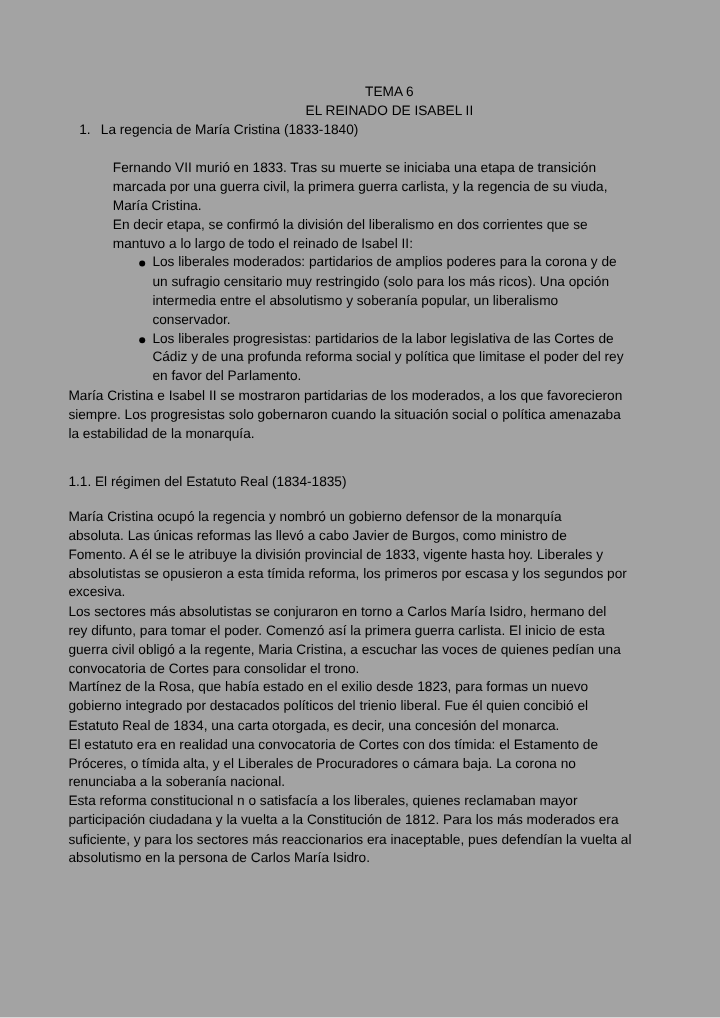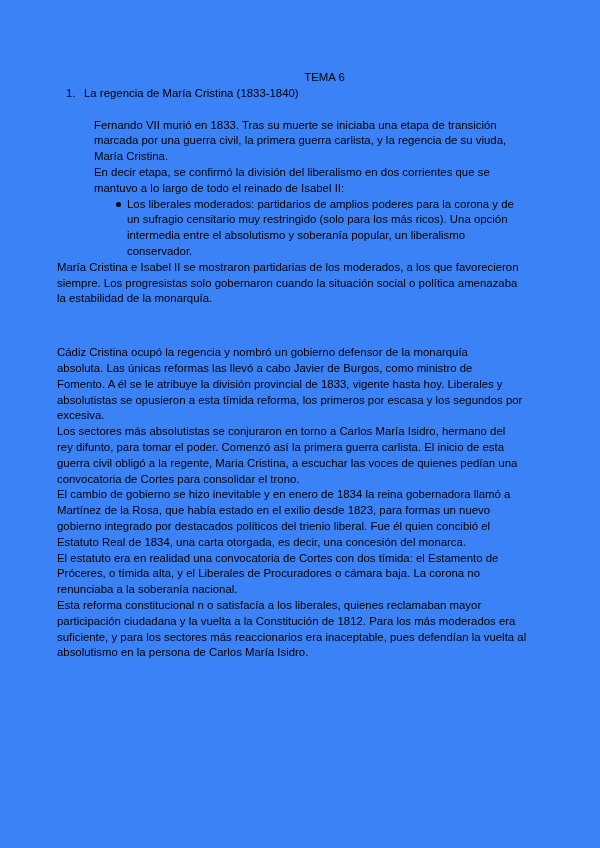--- a/index.html
+++ b/index.html
@@ -4,21 +4,21 @@
 <style>
   html, body {
     margin: 0;
     padding: 0;
     background: #ffffff;
   }
   .page {
     position: relative;
     width: 600px;
     height: 848px;
-    background: #3b82f6;
+    background: #a3a3a3;
     box-sizing: border-box;
     padding: 70px 8px 0 57px;
     font-family: "Liberation Sans", sans-serif;
     font-size: 11.4px;
     line-height: 15.8px;
     color: #000000;
     overflow: hidden;
   }
   .block {
     white-space: pre-wrap;
@@ -51,47 +51,51 @@
     background: #000000;
   }
   b { font-weight: normal; }
   .spacer { width: 100%; }
 </style>
 </head>
 <body>
 
 <div class="page">
     <div class="block center"><span>TEMA 6</span></div>
+    <div class="block center"><span>EL REINADO DE ISABEL II</span></div>
     <div class="block numbered"><span class="num">1.</span><span>La regencia de María Cristina (1833-1840)</span></div>
     <div class="spacer" style="height: 16px;"></div>
     <div class="block para indent"><span>Fernando VII murió en 1833. Tras su muerte se iniciaba una etapa de transición
 marcada por una </span><b>guerra civil,</b><span> la primera guerra carlista, y la </span><b>regencia</b><span> de su viuda,
 María Cristina.</span></div>
     <div class="block para indent"><span>En decir etapa, se confirmó la </span><b>división del liberalismo en dos corrientes</b><span> que se
 mantuvo a lo largo de todo el reinado de Isabel II:</span></div>
     <div class="block bullet"><span class="bullet-dot"></span><span>Los </span><b>liberales moderados:</b><span> partidarios de amplios poderes para la corona y de
 un sufragio censitario muy restringido (solo para los más ricos). Una opción
 intermedia entre el absolutismo y soberanía popular, un liberalismo
 conservador.</span></div>
+    <div class="block bullet"><span class="bullet-dot"></span><span>Los </span><b>liberales progresistas:</b><span> partidarios de la labor legislativa de las Cortes de
+Cádiz y de una profunda reforma social y política que limitase el poder del rey
+en favor del Parlamento.</span></div>
     <div class="block para"><span>María Cristina e Isabel II se mostraron partidarias de los moderados, a los que favorecieron
 siempre. Los progresistas solo gobernaron cuando la situación social o política amenazaba
 la estabilidad de la monarquía.</span></div>
     <div class="spacer" style="height: 25px;"></div>
+    <div class="block heading"><span>1.1. El régimen del Estatuto Real (1834-1835)</span></div>
     <div class="spacer" style="height: 13px;"></div>
-    <div class="block para"><b>Cádiz Cristina ocupó la regencia</b><span> y nombró un gobierno defensor de la monarquía
+    <div class="block para"><b>María Cristina ocupó la regencia</b><span> y nombró un gobierno defensor de la monarquía
 absoluta. Las únicas reformas las llevó a cabo </span><b>Javier de Burgos,</b><span> como ministro de
 Fomento. A él se le atribuye la división provincial de 1833, vigente hasta hoy. Liberales y
 absolutistas se opusieron a esta tímida reforma, los primeros por escasa y los segundos por
 excesiva.</span></div>
     <div class="block para"><span>Los sectores más absolutistas se conjuraron en torno a </span><b>Carlos María Isidro,</b><span> hermano del
 rey difunto, para tomar el poder. Comenzó así la </span><b>primera guerra carlista.</b><span> El inicio de esta
 guerra civil obligó a la regente, Maria Cristina, a escuchar las voces de quienes pedían una
 convocatoria de Cortes para consolidar el trono.</span></div>
-    <div class="block para"><span>El cambio de gobierno se hizo inevitable y en enero de 1834 la reina gobernadora llamó a
-</span><b>Martínez de la Rosa,</b><span> que había estado en el exilio desde 1823, para formas un nuevo
+    <div class="block para"><b>Martínez de la Rosa,</b><span> que había estado en el exilio desde 1823, para formas un nuevo
 gobierno integrado por destacados políticos del trienio liberal. Fue él quien concibió el
 </span><b>Estatuto Real de 1834,</b><span> una carta otorgada, es decir, una concesión del monarca.</span></div>
     <div class="block para"><span>El estatuto era en realidad una convocatoria de Cortes con dos tímida: el </span><b>Estamento de
 Próceres,</b><span> o tímida alta, y el </span><b>Liberales de Procuradores</b><span> o cámara baja. La corona no
 renunciaba a la soberanía nacional.</span></div>
     <div class="block para"><span>Esta reforma constitucional n o satisfacía a los liberales, quienes reclamaban mayor
 participación ciudadana y la vuelta a la Constitución de 1812. Para los más moderados era
 suficiente, y para los sectores más reaccionarios era inaceptable, pues defendían la vuelta al
 absolutismo en la persona de Carlos María Isidro.</span></div>
   </div>

